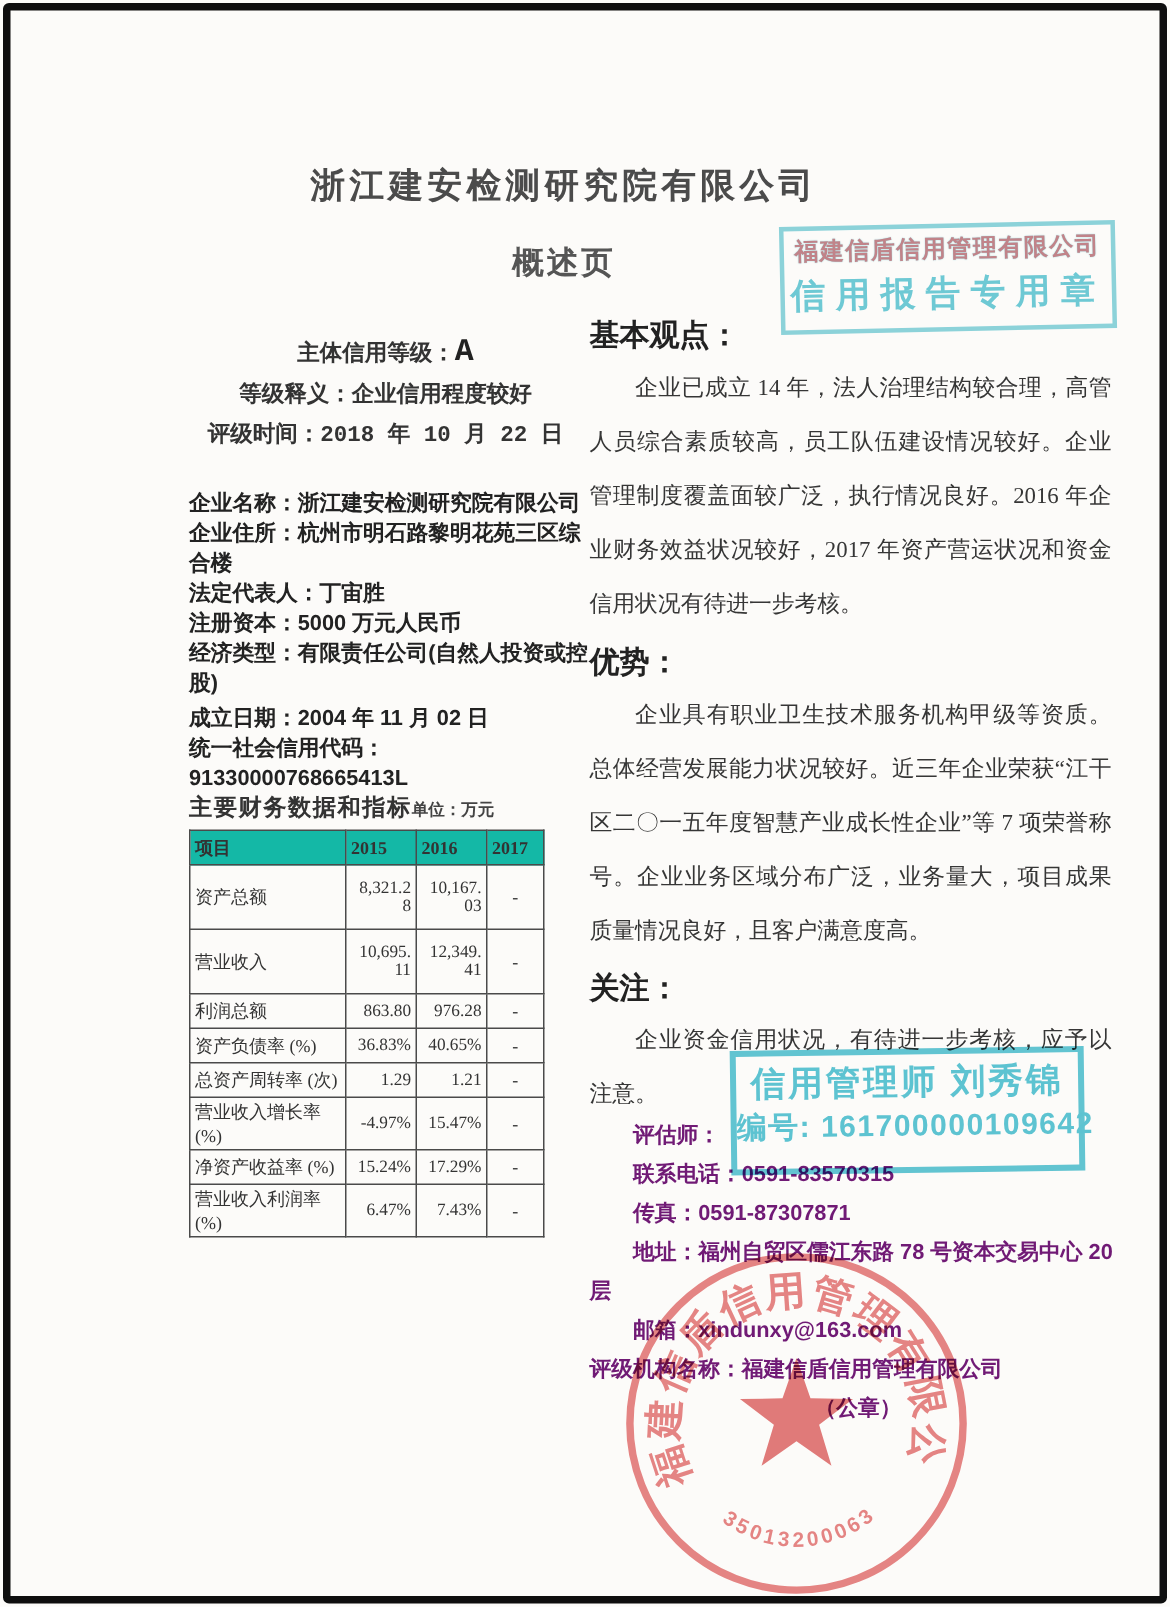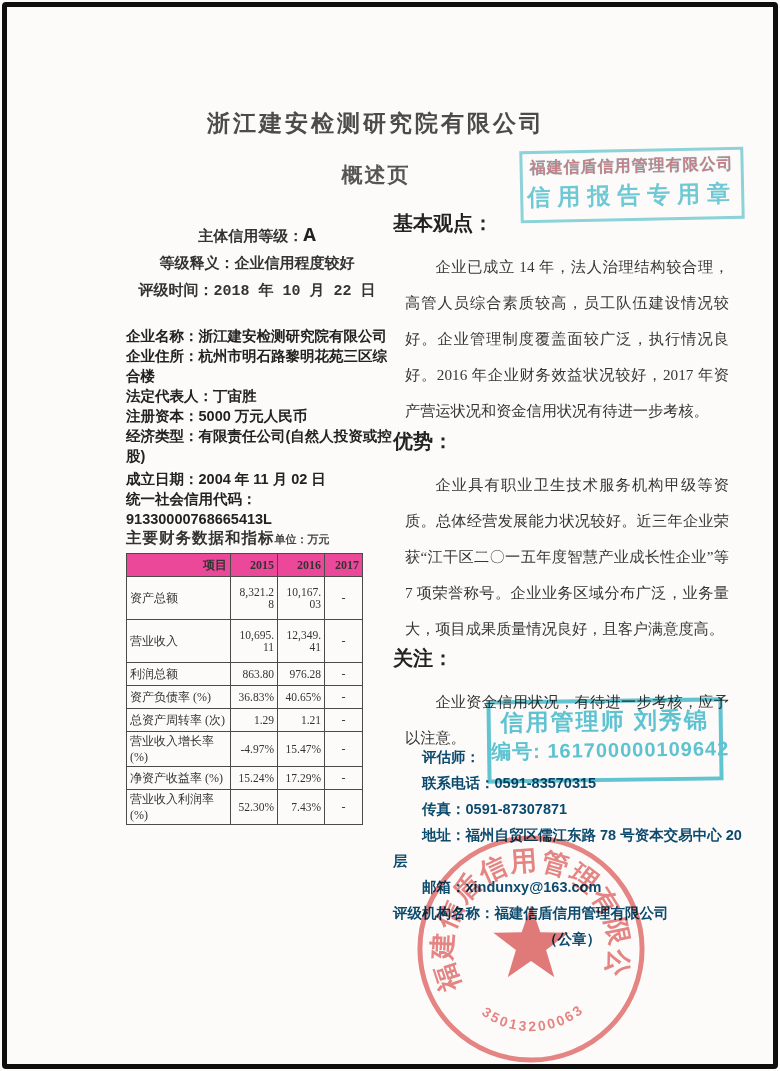--- a/index.html
+++ b/index.html
@@ -18,35 +18,35 @@
   .company{position:absolute;left:126px;top:326px;width:268px;line-height:20px;
            font-family:"Liberation Sans","DejaVu Sans",sans-serif;font-weight:700;font-size:14.5px;color:#222;}
   .company .row{margin-bottom:0;}
   .company .gap{margin-top:3px;}
   .fin{position:absolute;left:126px;top:528px;width:236px;}
   .fin-head{display:flex;justify-content:flex-start;align-items:baseline;margin-bottom:4px;}
   .fin-title{font-size:15.5px;font-weight:700;letter-spacing:1px;color:#333;}
   .fin-unit{font-size:11px;color:#444;font-weight:700;}
   table.fin-table{border-collapse:collapse;width:236px;table-layout:fixed;}
   .fin-table th,.fin-table td{border:1px solid #4a4a4a;font-size:12px;color:#333;padding:1px 3px;}
-  .fin-table th{background:#ec4899;font-weight:700;height:20px;text-align:right;}
+  .fin-table th{background:#14b8a6;font-weight:700;height:20px;text-align:left;}
   .fin-table col.c-item{width:104px;} .fin-table col.c-y1{width:47px;}
   .fin-table col.c-y2{width:47px;} .fin-table col.c-y3{width:38px;}
   .fin-table td.item{text-align:left;}
   .fin-table td.num{text-align:right;word-break:break-all;font-size:11.5px;}
   .fin-table td.dash{text-align:center;}
   tr.tall td{height:40px;} tr.short td{height:20px;}
   
   .rsec{position:absolute;left:393px;width:348px;}
   .rsec h3{margin:0 0 4px 0;font-size:20px;font-weight:700;color:#222;
            font-family:"Liberation Sans","DejaVu Sans",sans-serif;}
-  .rsec p{margin:12px;font-size:15.2px;line-height:36px;text-align:justify;text-indent:2em;color:#363636;}
+  .rsec p{margin:0;font-size:15.2px;line-height:36px;text-align:justify;text-indent:2em;color:#363636;}
   #sec-basic{top:210px;} #sec-strength{top:428px;} #sec-concern{top:645px;}
   .contact{position:absolute;left:393px;top:744px;width:352px;line-height:26px;font-size:14.5px;
-           font-family:"Liberation Sans","DejaVu Sans",sans-serif;font-weight:700;color:#0c4a6e;}
+           font-family:"Liberation Sans","DejaVu Sans",sans-serif;font-weight:700;color:#701a75;}
   .contact .line{text-indent:2em;}
   .contact .agency{text-indent:0;}
   .contact .seal-note{text-indent:0;padding-left:150px;font-weight:700;}
   
   .stamp-rect{position:absolute;text-align:center;mix-blend-mode:multiply;z-index:6;
               font-family:"Liberation Sans","DejaVu Sans",sans-serif;pointer-events:none;}
   .stamp-top{left:520px;top:149px;width:218px;height:62px;border:3px solid #8ed6df;
              transform:rotate(-1.2deg);padding-top:4px;}
   .stamp-top-l1{font-size:16px;font-weight:700;letter-spacing:1px;color:#c4858c;
                 text-shadow:0 0 1px #8ed6df;white-space:nowrap;}
@@ -146,21 +146,21 @@
           <td class="dash">-</td>
         </tr>
       <tr class="short">
           <td class="item">净资产收益率 (%)</td>
           <td class="num">15.24%</td>
           <td class="num">17.29%</td>
           <td class="dash">-</td>
         </tr>
       <tr class="short">
           <td class="item">营业收入利润率 (%)</td>
-          <td class="num">52.30%</td>
+          <td class="num">6.47%</td>
           <td class="num">7.43%</td>
           <td class="dash">-</td>
         </tr>
     </tbody>
   </table>
 </div>
 
 <div class="rsec" id="sec-basic">
   <h3>基本观点：</h3>
   <p>企业已成立 14 年，法人治理结构较合理，高管人员综合素质较高，员工队伍建设情况较好。企业管理制度覆盖面较广泛，执行情况良好。2016 年企业财务效益状况较好，2017 年资产营运状况和资金信用状况有待进一步考核。</p>

